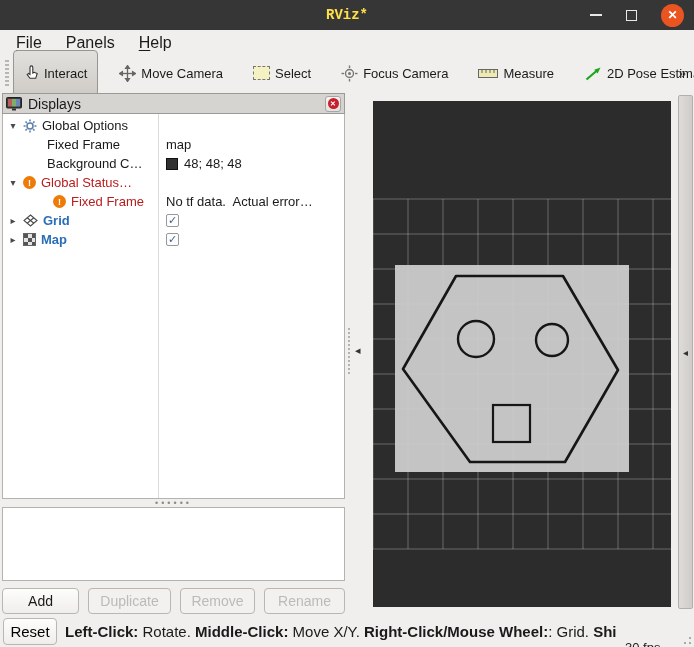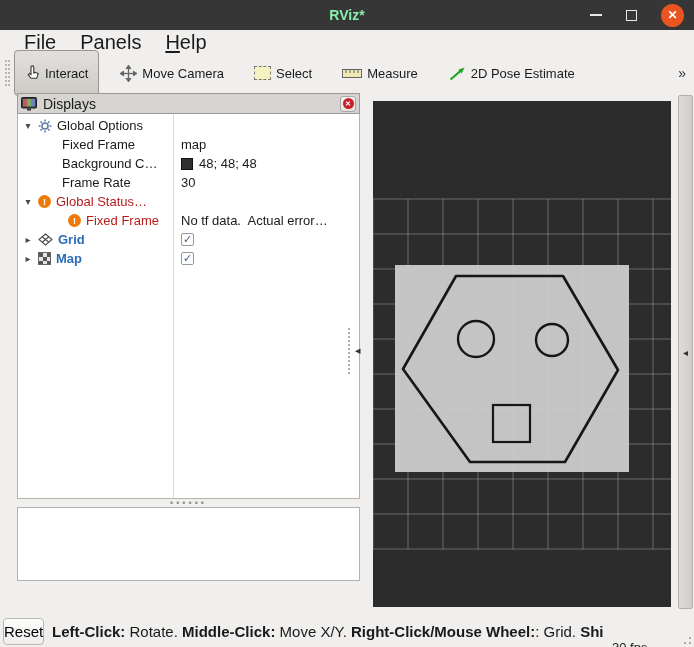--- a/index.html
+++ b/index.html
@@ -5,46 +5,46 @@
   * { box-sizing: border-box; margin: 0; padding: 0; }
   html,body { width:694px; height:647px; }
   body {
     font-family:"Liberation Sans", sans-serif;
     background:#f0efee; color:#1a1a1a;
     position:relative; overflow:hidden;
   }
   
   .titlebar { height:30px; background:#363636; position:relative;
     display:flex; align-items:center; justify-content:center; }
-  .titlebar .title { color:#86efac; font-weight:bold; font-size:14px; }
+  .titlebar .title { color:#fde047; font-weight:bold; font-size:14px;font-family:Liberation Mono, monospace; }
   .win-controls { position:absolute; right:10px; top:0; height:30px;
     display:flex; align-items:center; gap:24px; }
   .min-glyph { display:block; width:12px; height:0; border-top:2px solid #e8e8e8; }
   .max-glyph { display:block; width:11px; height:11px; border:1px solid #e8e8e8; }
   .close-btn { width:23px; height:23px; border-radius:50%; background:#e95420;
     color:#fff; display:flex; align-items:center; justify-content:center;
     font-size:12px; font-weight:bold; }
   
-  .menubar { height:26px; display:flex; align-items:flex-end; padding-left:12px;
-    font-size:20px; background:#f0efee; }
+  .menubar { height:26px; display:flex; align-items:center; padding-left:4px;
+    font-size:16px; background:#f0efee; }
   .menu-item { padding:2px 12px; }
   
   .toolbar { height:34px; display:flex; align-items:center; font-size:13px;
     background:#f0efee; position:relative; padding-left:5px; }
   .toolbar-grip { width:5px; height:26px; border-left:2px dotted #b8b6b3;
     border-right:2px dotted #b8b6b3; margin-right:4px; }
   .tool { display:flex; align-items:center; gap:5px; padding:5px 8px;
     margin-right:12px; border:1px solid transparent; white-space:nowrap; }
   .tool.active { background:linear-gradient(#e2e0dd,#cecbc7);
     border:1px solid #989692; border-radius:4px; padding:14px 10px; }
   .tool .ico { display:flex; }
   .overflow-chevron { position:absolute; right:8px; font-size:14px; color:#333; }
   
   .main { position:absolute; top:90px; left:0; width:694px; height:525px; }
-  .displays-panel { position:absolute; left:17px; top:3px; width:343px; }
+  .displays-panel { position:absolute; left:2px; top:3px; width:343px; }
   .panel-header { height:21px; background:#d6d4d1; border:1px solid #9c9a96;
     display:flex; align-items:center; padding:0 3px; gap:6px; font-size:14px; }
   .panel-close { margin-left:auto; width:16px; height:16px;
     background:linear-gradient(#f6f4f2,#e4e2df); border:1px solid #a8a6a3;
     border-radius:3px; display:flex; align-items:center; justify-content:center; }
   .panel-close .red-dot { width:11px; height:11px; border-radius:50%;
     background:#c7202c; color:#fff; font-size:7px; font-weight:bold;
     display:flex; align-items:center; justify-content:center; }
   .tree { height:385px; background:#fff; border:1px solid #b5b3af;
     border-top:none; position:relative; font-size:13px; overflow:hidden;
@@ -84,21 +84,21 @@
   .vsplitter .arrow { position:absolute; left:10px; top:254px; color:#333; font-size:11px; }
   .viewport { position:absolute; left:373px; top:11px; width:298px; height:506px;
     background:#2c2c2c; }
   .side-strip { position:absolute; left:678px; top:5px; width:15px; height:514px;
     background:linear-gradient(90deg,#dedcd9,#cfccc9); border:1px solid #b2b0ad;
     border-radius:2px; display:flex; align-items:center; justify-content:center; }
   .side-strip .arrow { color:#333; font-size:10px; }
   
   .statusbar { position:absolute; top:615px; left:0; width:694px; height:32px;
     display:flex; align-items:center; background:#f0efee; }
-  .reset-btn { margin-left:3px; width:41px; height:27px; flex:none;
+  .reset-btn { margin-left:3px; width:54px; height:27px; flex:none;
     background:linear-gradient(#fdfdfc,#f0eeec); border:1px solid #b9b7b4;
     border-radius:4px; font-size:15px; font-family:"Liberation Sans",sans-serif; }
   .status-msg { margin-left:8px; font-size:15px; white-space:nowrap;
     overflow:hidden; width:560px; flex:none; }
   .status-msg .b { font-weight:bold; }
   .fps { font-size:13px; white-space:nowrap; color:#222;margin-top:32px; }
   .resize-grip { position:absolute; right:2px; bottom:2px; width:10px; height:10px;
     background:
       radial-gradient(circle at 8px 8px,#aaa 1px,transparent 1.4px),
       radial-gradient(circle at 8px 3px,#aaa 1px,transparent 1.4px),
@@ -155,20 +155,33 @@
     <span>Move Camera</span>
   </div>
 
   <div class="tool">
     <span class="ico">
       <span style="display:block;width:17px;height:14px;background:#f6f1c3;border:1px dashed #777;"></span>
     </span>
     <span>Select</span>
   </div>
 
+  <div class="tool">
+    <span class="ico">
+      <svg width="17" height="17" viewBox="0 0 17 17" stroke="#777" stroke-width="1.4" fill="none">
+        <circle cx="8.5" cy="8.5" r="4"></circle>
+        <line x1="8.5" y1="0.5" x2="8.5" y2="3"></line>
+          <line x1="8.5" y1="14" x2="8.5" y2="16.5"></line>
+        <line x1="0.5" y1="8.5" x2="3" y2="8.5"></line>
+          <line x1="14" y1="8.5" x2="16.5" y2="8.5"></line>
+        <circle cx="8.5" cy="8.5" r="0.8" fill="#777"></circle>
+      </svg>
+    </span>
+    <span>Focus Camera</span>
+  </div>
 
   <div class="tool">
     <span class="ico">
       <svg width="20" height="9" viewBox="0 0 20 9">
         <rect x="0.5" y="0.5" width="19" height="8" fill="#efe9b4" stroke="#666"></rect>
         <line x1="4" y1="0.5" x2="4" y2="4" stroke="#666"></line>
           <line x1="8" y1="0.5" x2="8" y2="4" stroke="#666"></line>
         <line x1="12" y1="0.5" x2="12" y2="4" stroke="#666"></line>
           <line x1="16" y1="0.5" x2="16" y2="4" stroke="#666"></line>
       </svg>
@@ -246,29 +259,20 @@
         <div class="name-col">
           <span class="sp44"></span>
           <span>Background C…</span>
         </div>
         <div class="value-col">
           <span class="swatch"></span>
           <span class="value-text">48; 48; 48</span>
         </div>
       </div>
 
-      <div class="trow">
-        <div class="name-col">
-          <span class="sp44"></span>
-          <span>Frame Rate</span>
-        </div>
-        <div class="value-col">
-          <span class="value-text">30</span>
-        </div>
-      </div>
 
       <div class="trow">
         <div class="name-col">
           <span class="expander">▾</span>
           <span class="tico warn-badge">!</span>
           <span class="warn-text">Global Status…</span>
         </div>
         <div class="value-col"></div>
       </div>
 
@@ -320,20 +324,26 @@
         </div>
       </div>
     </div>
 
     <div class="hsplitter">
         <span>••••••</span>
       </div>
     <div class="desc-box"></div>
   </div>
 
+  <div class="panel-buttons">
+    <button class="btn btn-add">Add</button>
+    <button class="btn btn-dup" disabled="">Duplicate</button>
+    <button class="btn btn-rem" disabled="">Remove</button>
+    <button class="btn btn-ren" disabled="">Rename</button>
+  </div>
 
   <div class="vsplitter">
     <span class="dots"></span>
     <span class="arrow">◂</span>
   </div>
 
   <div class="viewport" id="viewport" style="background: rgb(44, 44, 44);">
     <svg id="scene-svg" width="298" height="506">
         <rect x="22" y="164" width="234" height="207" fill="#c4c4c4"></rect>
         <line x1="0" y1="98" x2="298" y2="98" stroke="rgba(205,205,205,0.38)" stroke-width="1"></line>

